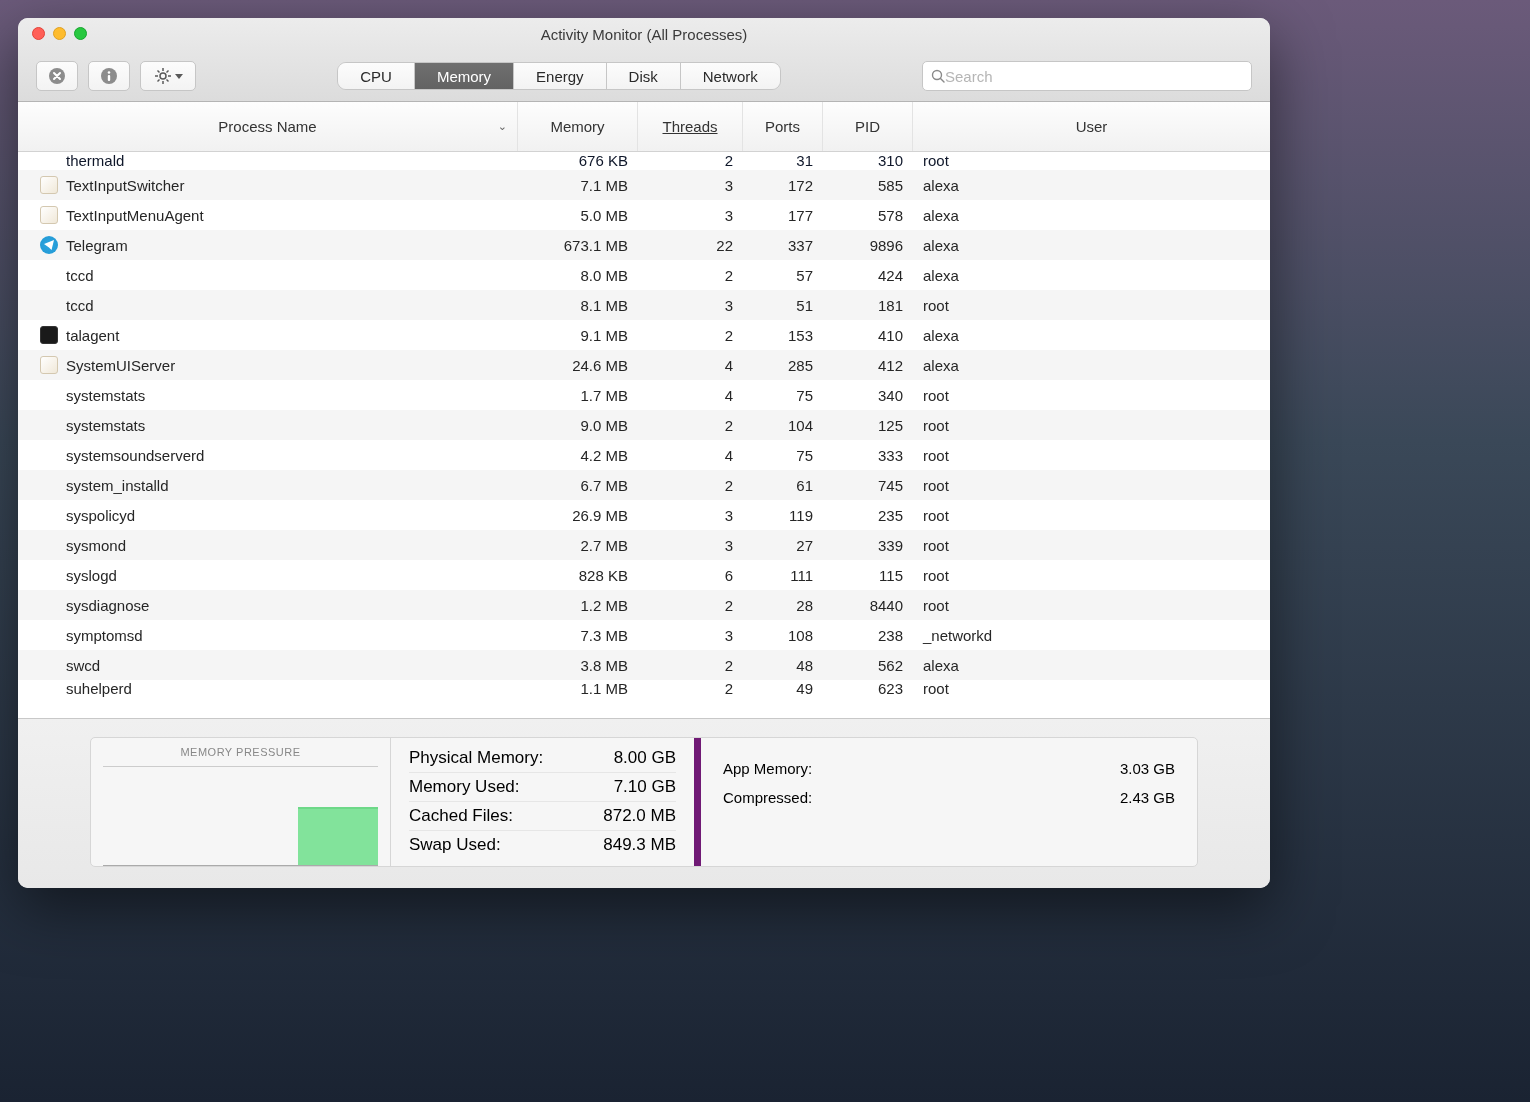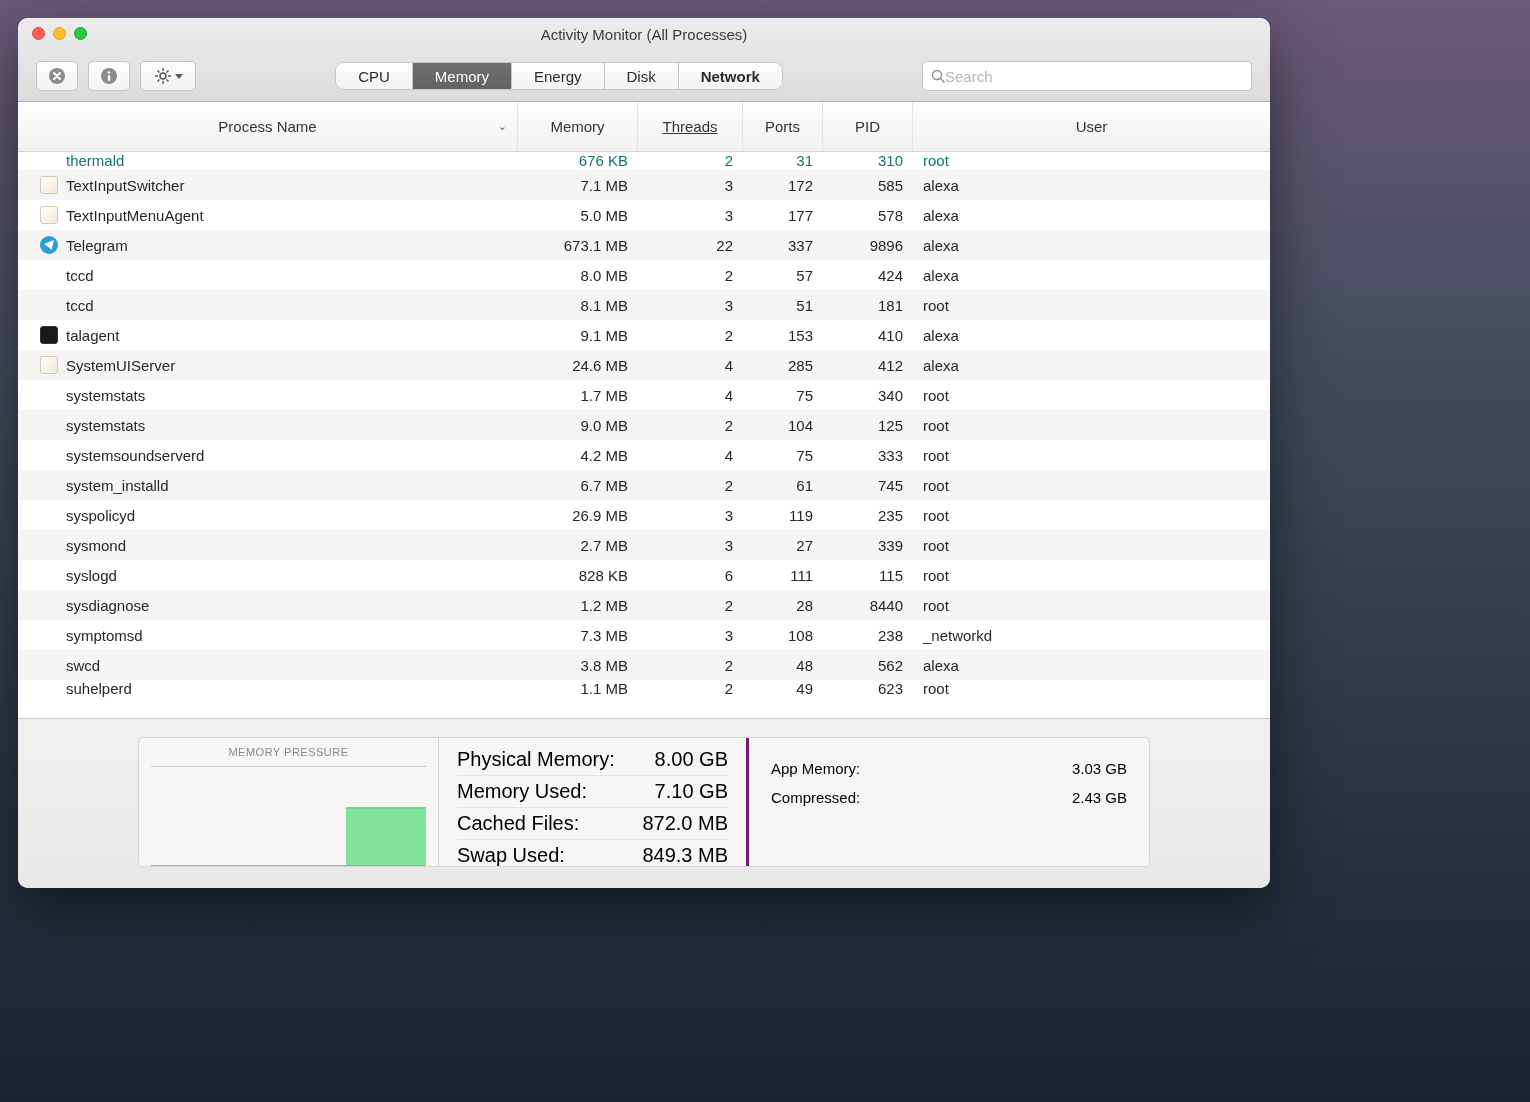--- a/index.html
+++ b/index.html
@@ -81,21 +81,21 @@
 .tab {
   padding: 0 22px;
   display: flex;
   align-items: center;
   font-size: 15px;
   background: linear-gradient(180deg, #fcfcfc 0%, #f3f3f3 100%);
   border-right: 1px solid #c6c6c6;
   color: #2a2a2a;
   cursor: default;
 }
-.tab:last-child { border-right: none; font-weight: bold; }
+.tab:last-child { border-right: none; }
 .tab.active {
   background: linear-gradient(180deg, #6f6f6f 0%, #626262 100%);
   color: #fff;
 }
 .search-wrap {
   flex: 0 0 330px;
   height: 30px;
   background: #fff;
   border: 1px solid #c6c6c6;
   border-radius: 5px;
@@ -149,21 +149,21 @@
   background: #fff;
   position: relative;
 }
 .row {
   height: 30px;
   display: flex;
   font-size: 15px;
   color: #262626;
   align-items: center;
 }
-.row.partial { height: 18px; color:#0f766e; overflow:hidden;}
+.row.partial { height: 18px; color:#0f172a; overflow:hidden;}
 .row.partial .cell { align-items: flex-start; padding-top: 0; }
 .row.partial-bottom { height: 20px; overflow:hidden;}
 .row.partial-bottom .cell { align-items:flex-start;}
 .row:nth-child(even) { background: #f5f5f5; }
 .row:nth-child(odd) { background: #fff; }
 .cell {
   display: flex;
   align-items: center;
   padding: 0 10px;
   height: 100%;
@@ -176,21 +176,21 @@
 .cell.pid-cell { width: 90px; justify-content: flex-end;}
 .cell.user-cell { flex: 1; justify-content: flex-start;}
 .proc-icon { width:18px; height:18px; border-radius:3px; display:flex; align-items:center; justify-content:center;}
 .proc-icon.appgeneric { background: linear-gradient(135deg,#fff 0%,#f0e8d8 100%); border:1px solid #d4c8b0;}
 .proc-icon.telegram { background: radial-gradient(circle,#2ca5e0 0%,#2298d3 100%); border-radius:50%;}
 .proc-icon.terminal { background:#1a1a1a; border:1px solid #333;}
 .footer {
   height: 170px;
   background: linear-gradient(180deg,#f0f0f0 0%,#e8e8e8 100%);
   border-top: 1px solid #c8c8c8;
-  padding: 18px 120px;
+  padding: 18px 72px;
 }
 .footer-inner {
   background: #f6f6f6;
   border: 1px solid #d6d6d6;
   border-radius: 5px;
   height: 130px;
   display: flex;
 }
 .pressure-panel {
   flex: 0 0 300px;
@@ -223,23 +223,23 @@
   position: absolute;
   bottom: 0;
   right: 0;
   width: 80px;
   height: 58px;
   background: #82e39b;
   border-top: 2px solid #6dd888;
 }
 .stats-mid {
   flex: 0 0 310px;
-  border-right: 3px solid #701a75;
+  border-right: 7px solid #701a75;
   padding: 6px 18px;
-  font-size: 20px;
+  font-size: 17px;
 }
 .stat-line {
   display: flex;
   justify-content: space-between;
   padding: 4px 0;
   border-bottom: 1px solid #e6e6e6;
 }
 .stat-line:last-child { border-bottom:none;}
 .stats-right {
   flex: 1;

